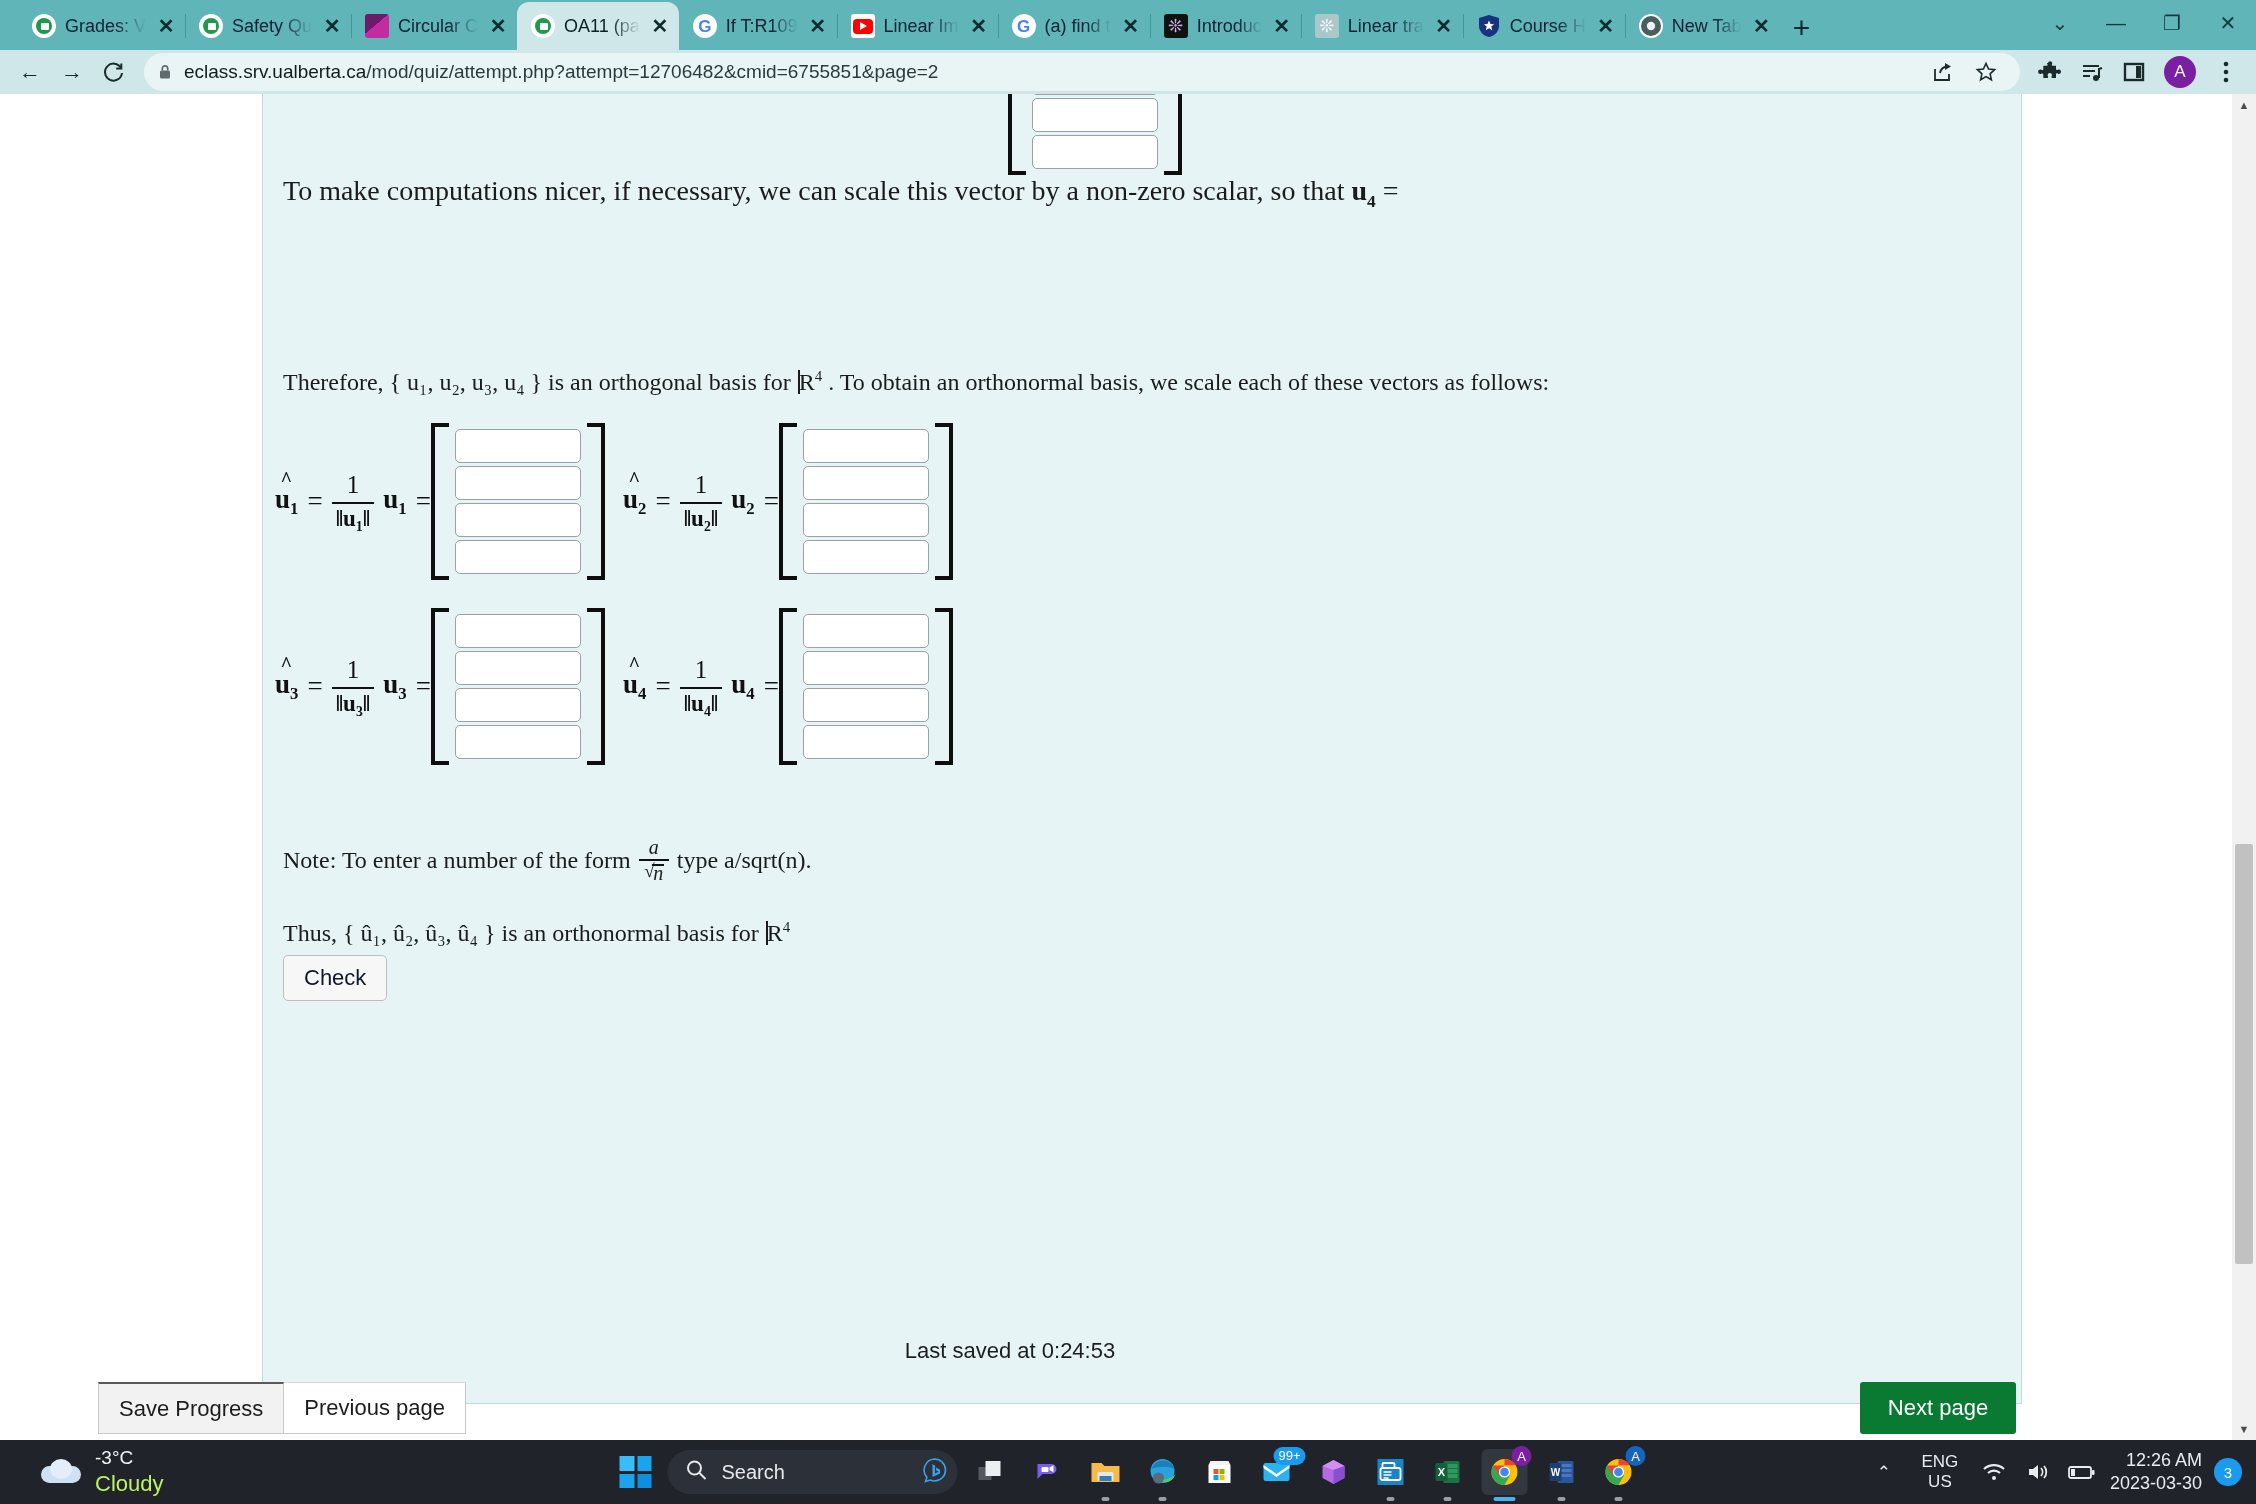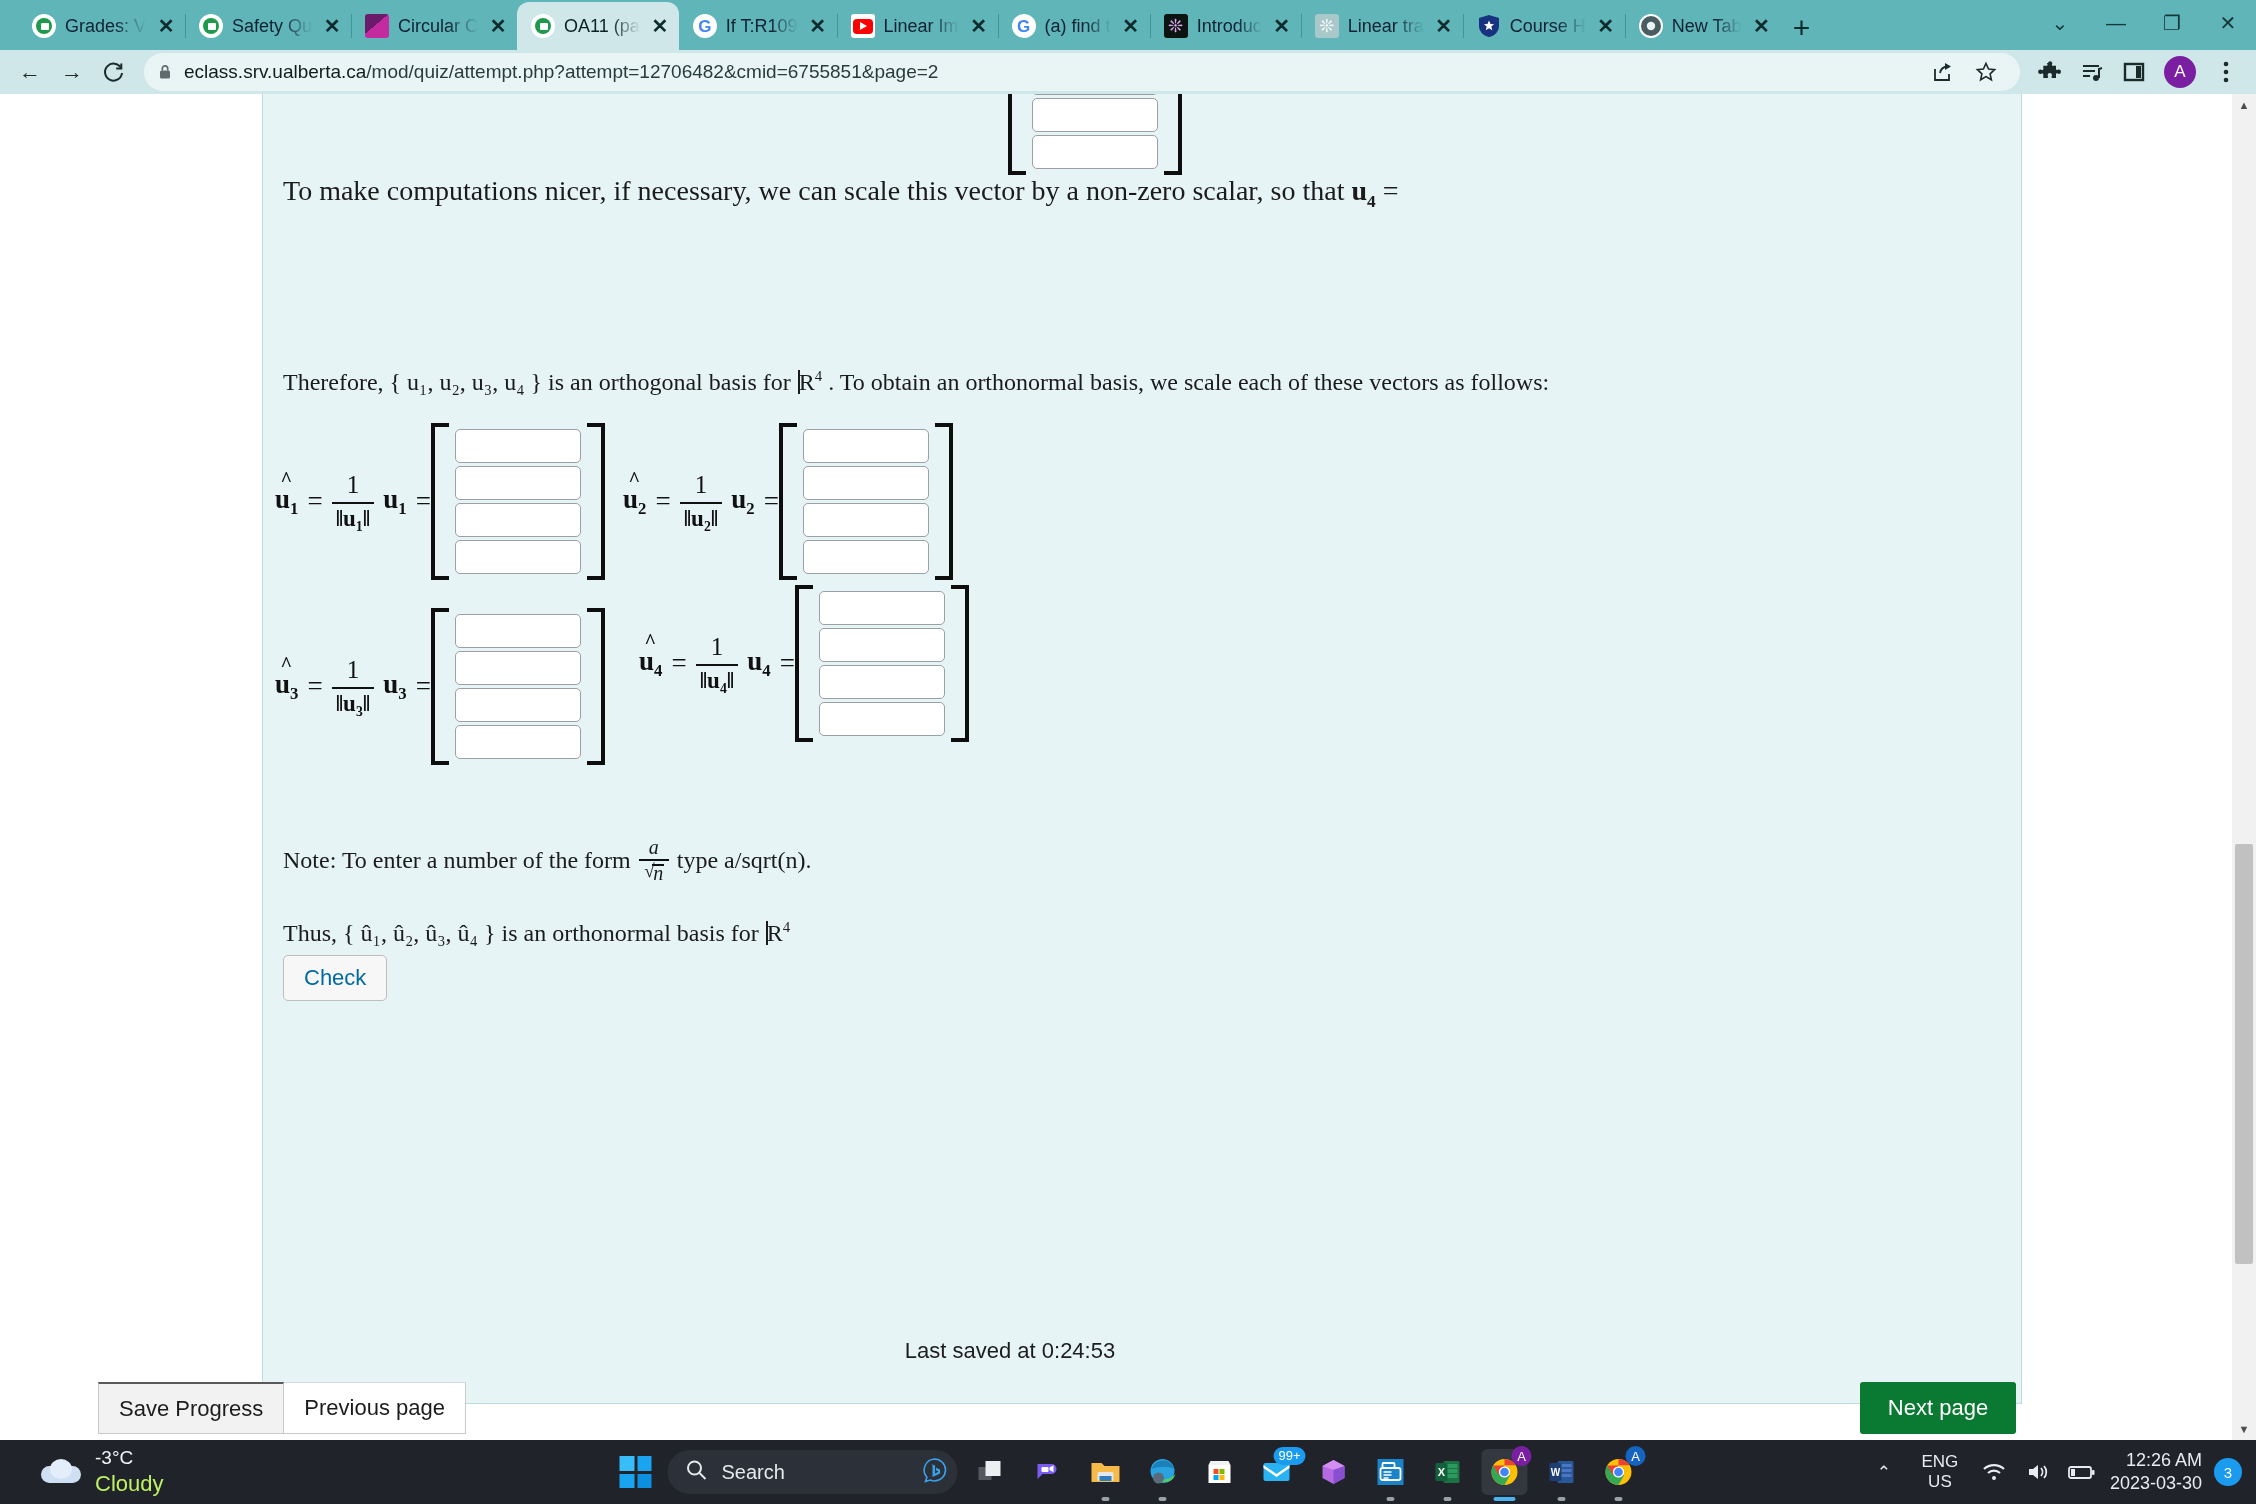--- a/index.html
+++ b/index.html
@@ -137,21 +137,21 @@
     width: 126px; height: 34px; background: #ffffff; border: 1px solid #9aa0a6;
     border-radius: 5px; display: block;
   }
 
   .line-2 { position: absolute; left: 20px; top: 297px; font-size: 24px; white-space: nowrap; }
 
   .eqrow { position: absolute; display: flex; align-items: center; }
   .eq1 { left: 12px; top: 352px; }
   .eq2 { left: 360px; top: 352px; }
   .eq3 { left: 12px; top: 537px; }
-  .eq4 { left: 360px; top: 514px; margin-left: 16px; }
+  .eq4 { left: 360px; top: 537px; }
   .eq-lhs {
     font-family: "Liberation Serif", serif; font-size: 27px; color: #111;
     display: flex; align-items: center; gap: 9px; white-space: nowrap;
   }
   .frac {
     display: inline-flex; flex-direction: column; align-items: center;
     font-family: "Liberation Serif", serif; line-height: 1.05;
   }
   .frac .num { font-size: 25px; padding: 0 4px; }
   .frac .bar { width: 100%; height: 2px; background: #111; margin: 3px 0; }
@@ -177,21 +177,21 @@
   .note .frac2 .d { font-size: 20px; font-style: italic; }
   .sqrt { position: relative; padding-left: 9px; }
   .sqrt::before { content: "√"; position: absolute; left: 0; top: -2px; font-size: 19px; }
   .sqrt::after { content: ""; position: absolute; left: 8px; top: 1px; right: -1px; height: 1.5px; background: #111; }
 
   .thus { position: absolute; left: 20px; top: 848px; font-size: 24px; white-space: nowrap; }
 
   .check-btn {
     position: absolute; left: 20px; top: 884px; height: 46px; padding: 0 20px;
     background: #f7f7f7; border: 1px solid #bdbdbd; border-radius: 5px;
-    font-family: "Liberation Sans", sans-serif; font-size: 22px; color: #0369a1;
+    font-family: "Liberation Sans", sans-serif; font-size: 22px; color: #0f172a;
     display: flex; align-items: center;
   }
 
   .saved {
     position: absolute; left: 0; top: 1244px; width: 1920px; text-align: center;
     font-size: 22px; color: #1d1d1d; font-family: "Liberation Sans", sans-serif;
   }
   .navbtns { position: absolute; left: 48px; top: 1288px; display: flex; }
   .nav-btn {
     height: 52px; padding: 0 20px; display: flex; align-items: center; justify-content: center;

